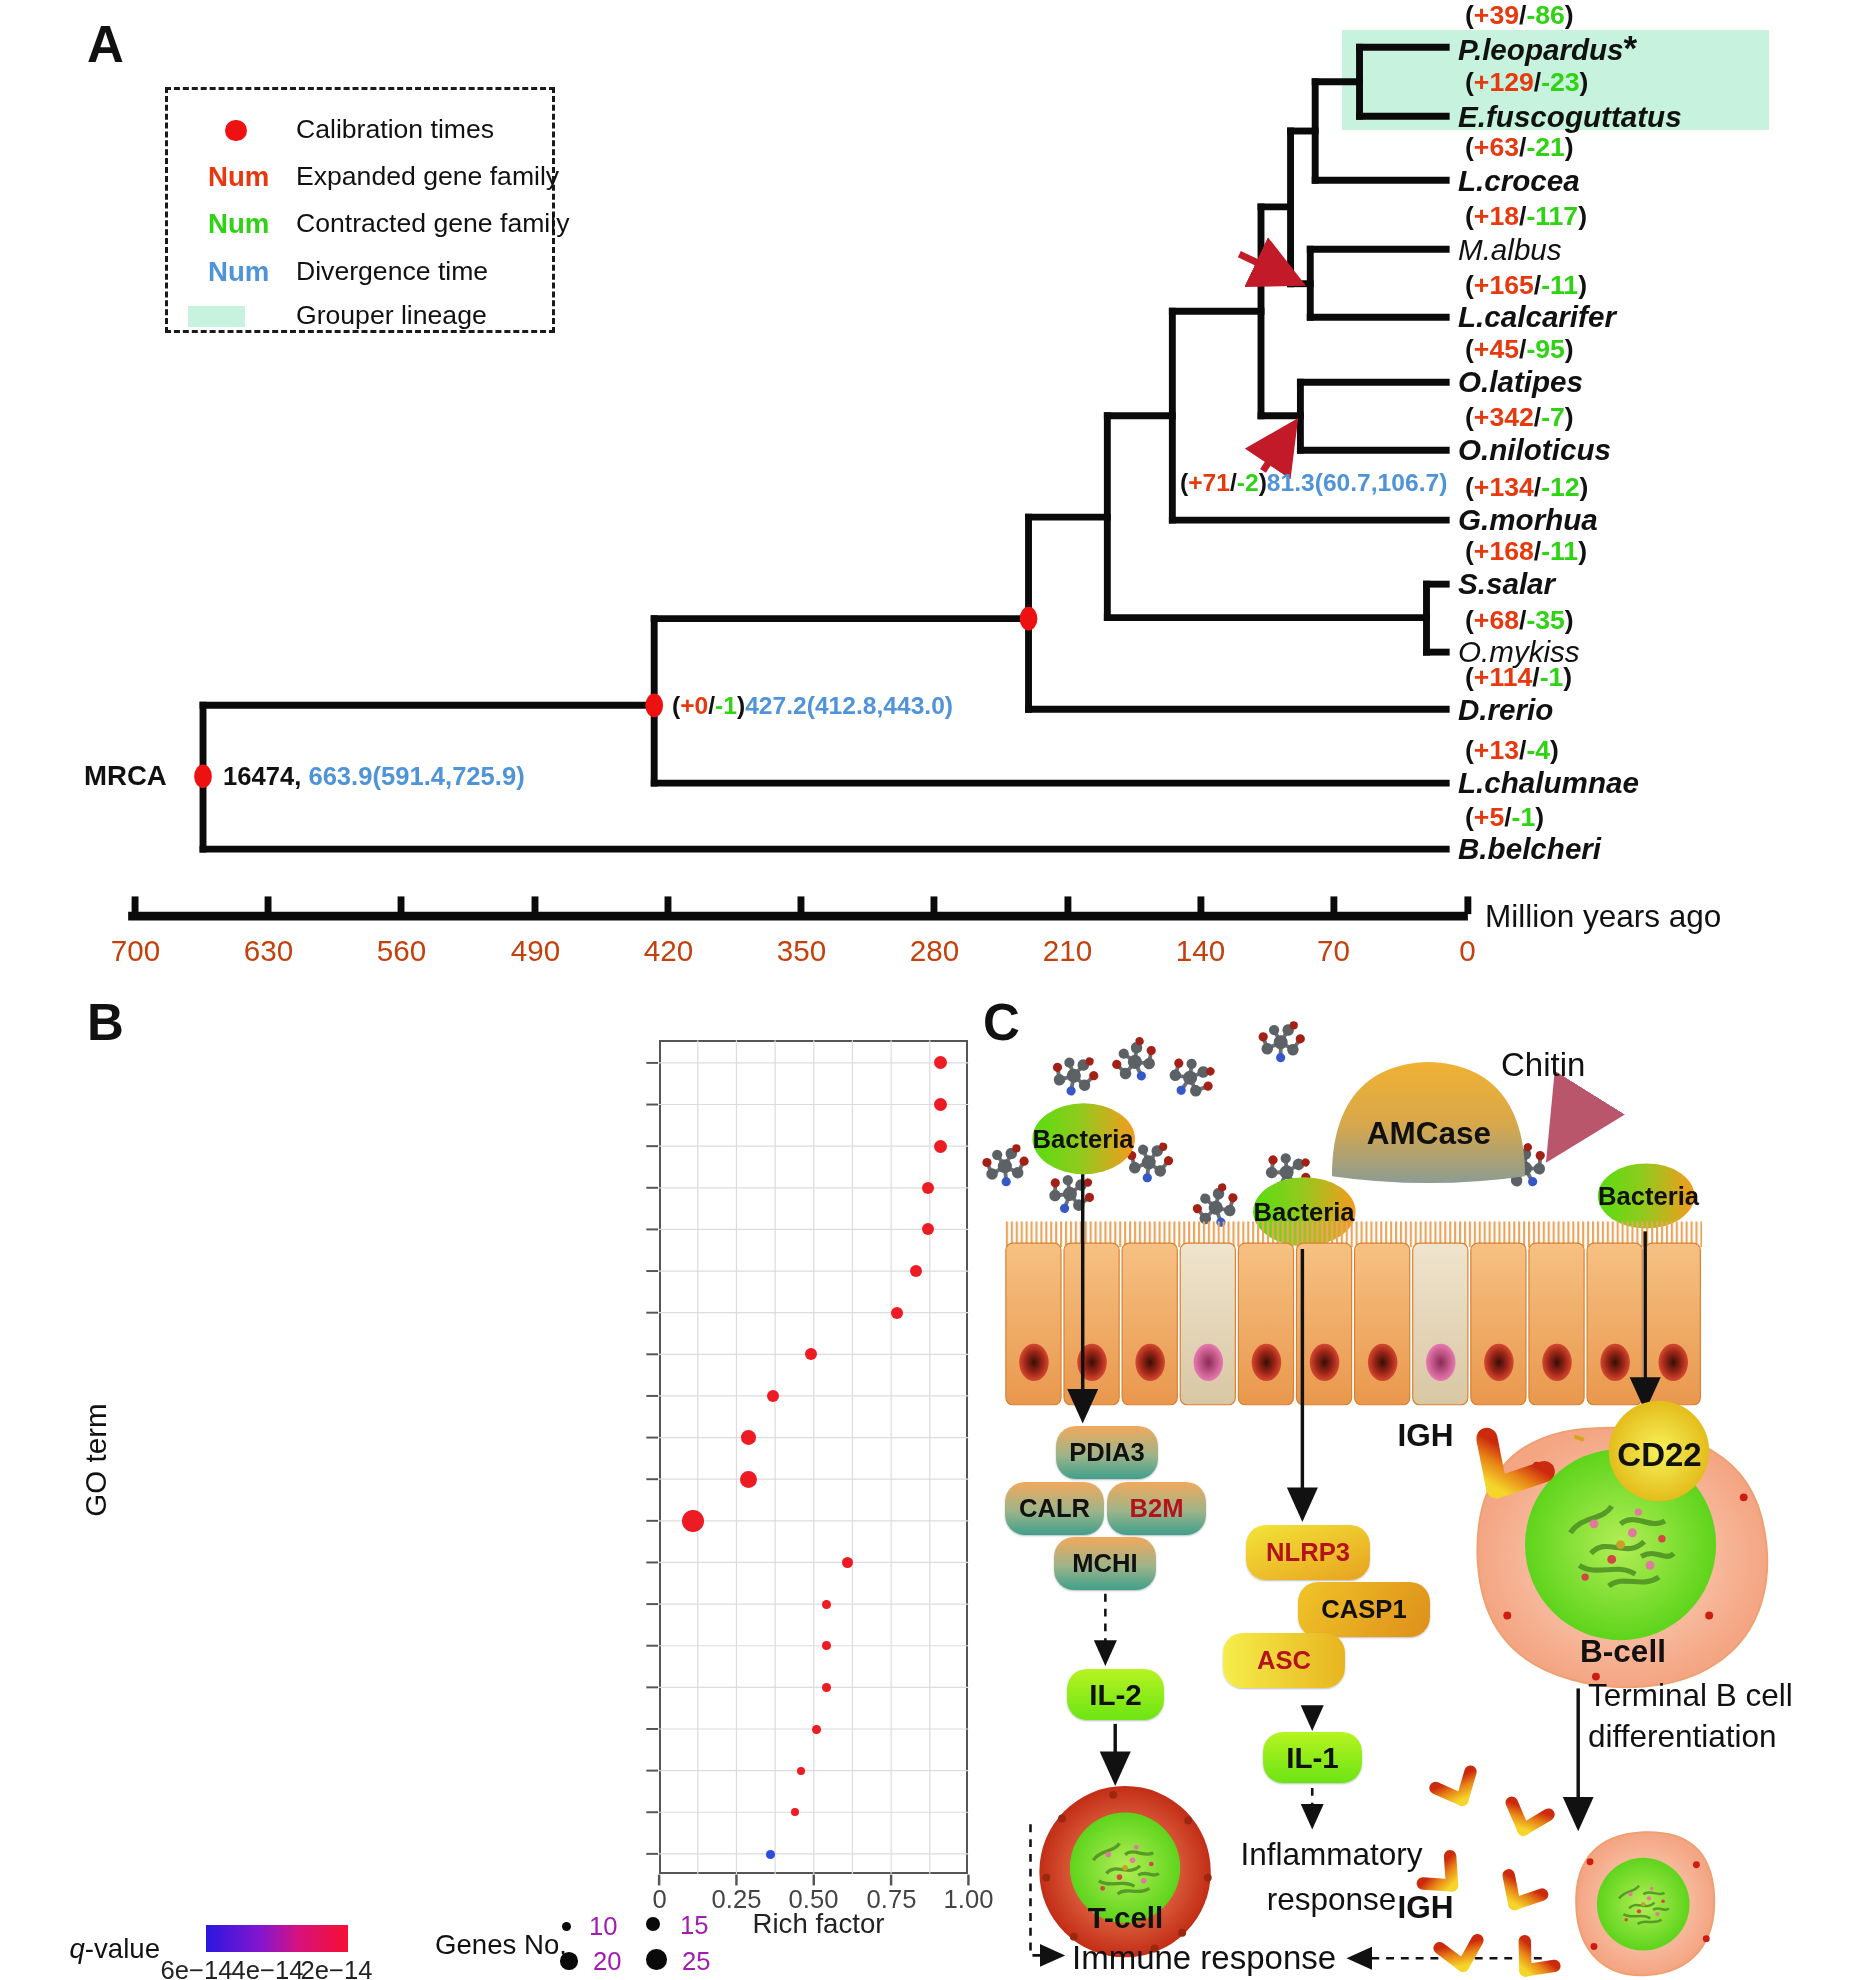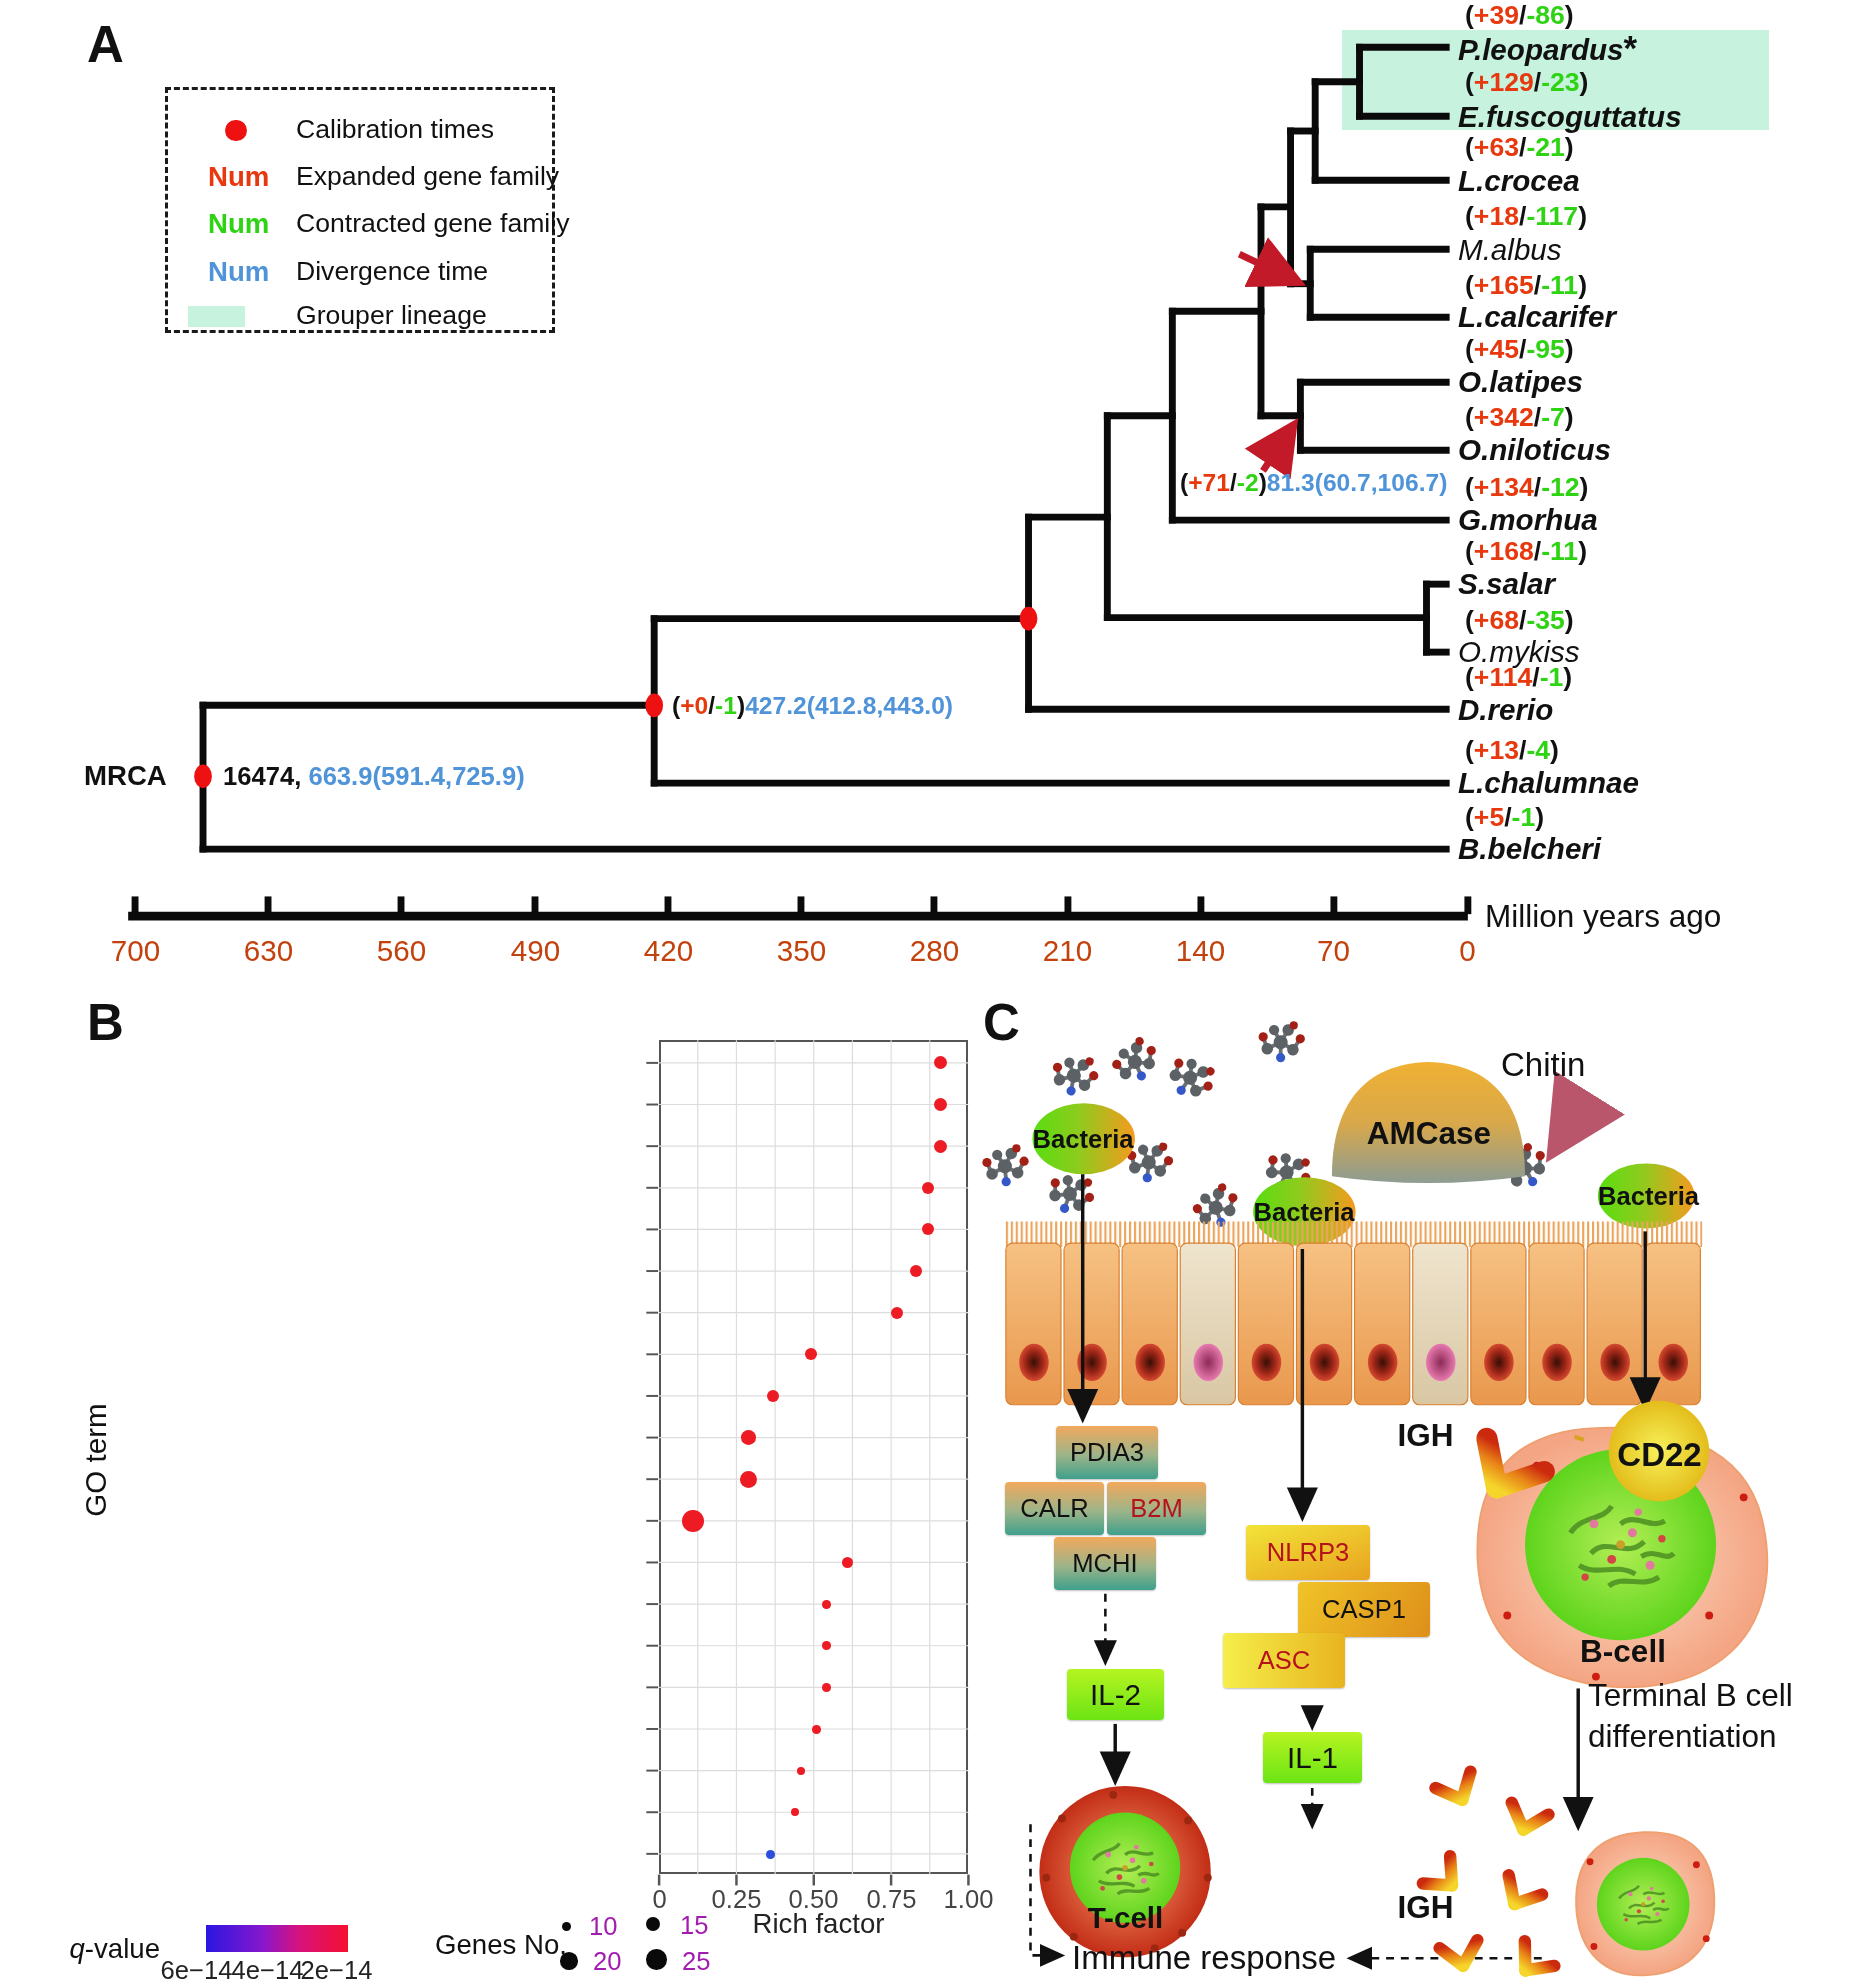--- a/index.html
+++ b/index.html
@@ -32,21 +32,21 @@
   #richfactor{left:737px;top:1908px;width:163px;text-align:center;font-size:27.6px;color:#222;}
   #goterm{left:21.7px;top:1443px;width:148px;text-align:center;font-size:29.6px;color:#111;transform:rotate(-90deg);}
   #qvalue{left:57px;top:1933px;width:103px;text-align:right;font-size:27.6px;}
   #qbar{left:206px;top:1925px;width:142px;height:26.6px;
         background:linear-gradient(90deg,#2a17e0 0%,#8816cd 40%,#d6127e 65%,#f60f31 100%);}
   .qtick{font-size:25.6px;color:#222;width:99px;text-align:center;top:1956px;}
   #genesno{left:435px;top:1929px;font-size:27.6px;color:#111;white-space:nowrap;}
   .sizedot{border-radius:50%;background:#0a0a0a;}
   .sizelab{font-size:25.6px;color:#a21caf;}
   
-  .pbox{border-radius:4px;text-align:center;font-weight:400;font-size:25.6px;color:#111;
+  .pbox{border-radius:20px;text-align:center;font-weight:700;font-size:25.6px;color:#111;
         display:flex;align-items:center;justify-content:center;box-shadow:0 1px 2px rgba(0,0,0,.25);}
   .grad-teal{background:linear-gradient(180deg,#f2a95c 0%,#9db489 55%,#3fa08c 100%);}
   .grad-flame{background:linear-gradient(160deg,#f2e438 0%,#e8a21f 100%);}
   .grad-casp{background:linear-gradient(120deg,#f0c428 0%,#de8f1a 100%);}
   .grad-asc{background:linear-gradient(90deg,#f5ee4a 0%,#e8b41f 100%);}
   .grad-green{background:linear-gradient(180deg,#b6f421 0%,#6ce414 100%);}
   .darkred{color:#b5131c;}
   .ctext{font-size:25.6px;font-weight:700;color:#111;text-align:center;}
   .bigblack{font-size:31.5px;color:#111;}
 </style>
@@ -573,17 +573,18 @@
     </div>
   <div class="abs pbox grad-green" style="left:1263px;top:1732px;width:99px;height:51px;font-size:29.6px;">
       <span>IL-1</span>
     </div>
 
   <div class="abs ctext" style="left:1076px;top:1901px;width:99px;font-size:29.6px;">T-cell</div>
   <div class="abs ctext" style="left:1572px;top:1633px;width:102px;font-size:31.5px;">B-cell</div>
   <div class="abs ctext darkred" style="left:1610px;top:1436px;width:99px;font-size:33px;">CD22</div>
   <div class="abs ctext darkred" style="left:1381px;top:1417px;width:89px;font-size:31.5px;">IGH</div>
   <div class="abs ctext darkred" style="left:1381px;top:1889px;width:89px;font-size:31.5px;">IGH</div>
+  <div class="abs bigblack" style="left:1220px;top:1832px;width:223px;text-align:center;line-height:45px;font-weight:400;">Inflammatory response</div>
   <div class="abs bigblack" style="left:1072px;top:1939px;width:286px;font-size:33px;font-weight:400;">Immune response</div>
   <div class="abs bigblack" style="left:1588px;top:1675px;width:236px;line-height:41px;font-weight:400;">Terminal B cell differentiation</div>
 
 </div>
 
 
 </body></html>

